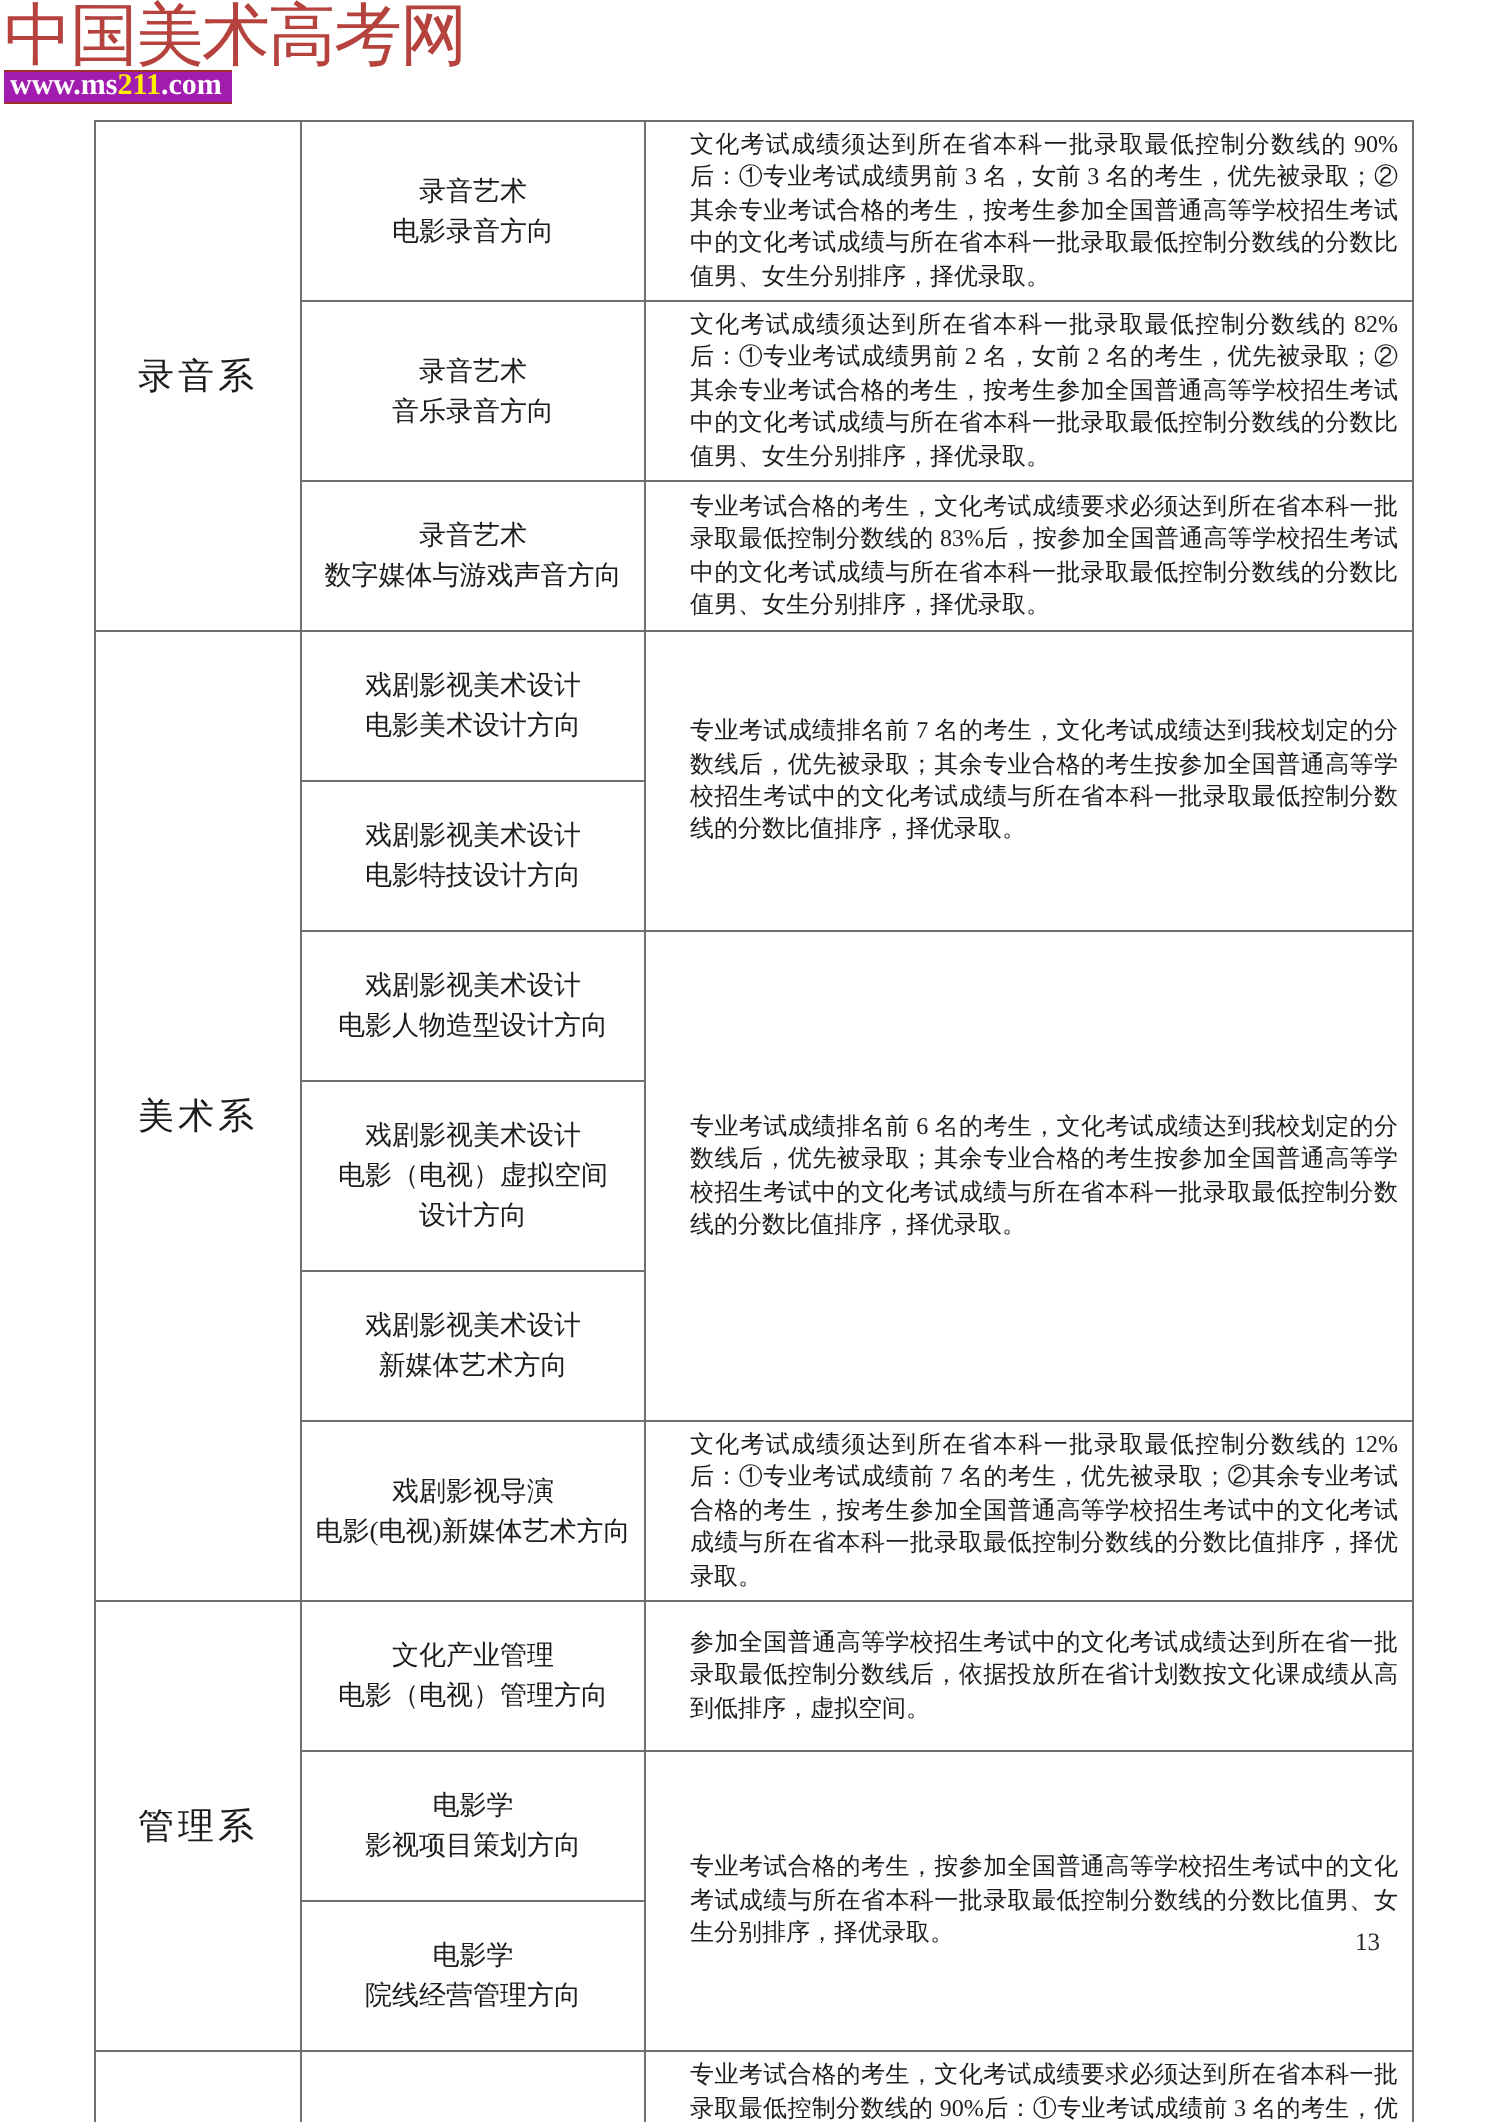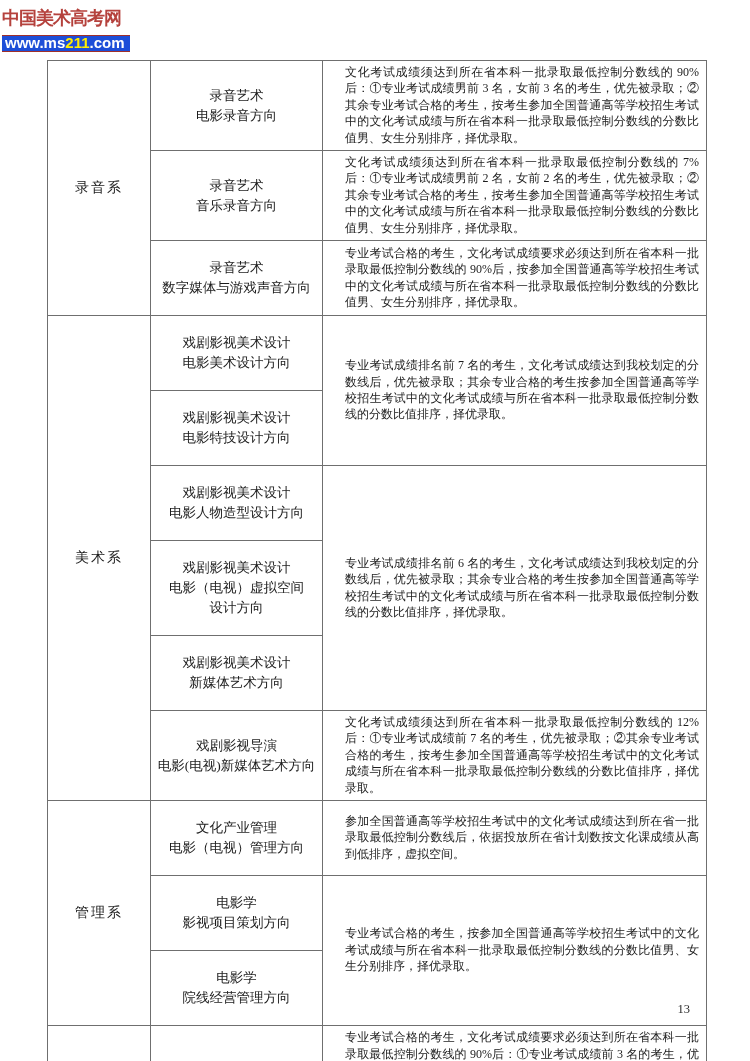--- a/index.html
+++ b/index.html
@@ -8,22 +8,22 @@
     width: 750px; height: 1061px;
     position: relative;
     font-family: "Liberation Serif", "DejaVu Serif", serif;
     color: #1c1c1c;
     overflow: hidden;
   }
 
   
   .logo { position: absolute; top: 3px; left: 2px; }
   .logo-title {
-    font-size: 18px;
-    font-weight: bold;
+    font-size: 34px;
+    font-weight: normal;
     letter-spacing: -1px;
     line-height: 31px;
     font-family: "Liberation Serif", "DejaVu Serif", serif;
   }
   .logo-banner {
     display: inline-block;
     margin-top: 1px;
     padding: 0 5px 1px 3px;
     font-family: "Liberation Sans", "DejaVu Sans", sans-serif;
     font-weight: bold;
@@ -47,21 +47,21 @@
     border: 1px solid #6f6f6f;
     vertical-align: middle;
     overflow: hidden;
   }
   col.c-dept  { width: 103px; }
   col.c-major { width: 172px; }
   col.c-crit  { width: 384px; }
 
   td.dept {
     text-align: center;
-    font-size: 14px;
+    font-size: 18px;
     letter-spacing: 2px;
   }
   td.major {
     text-align: center;
     font-size: 13.5px;
     line-height: 20px;
     white-space: pre-line;
     padding: 17px 4px;
   }
   td.crit {
@@ -69,31 +69,31 @@
     line-height: 16.4px;
     text-align: justify;
     padding: 3px 7px 4px 22px;
     vertical-align: middle;
   }
 
   
   .page-number {
     position: absolute;
     right: 60px;
-    top: 1002px;
+    top: 964px;
     font-size: 12.5px;
     color: #2a2a2a;
   }
 </style>
 </head>
 <body>
 
 <div class="logo">
   <div class="logo-title" style="color: rgb(181, 66, 61);">中国美术高考网</div>
-  <div class="logo-banner" style="background: #1d4ed8;">
+  <div class="logo-banner" style="background: #a21caf; font-family: Liberation Serif, serif;">
     <span class="seg-a">www.ms</span><span class="seg-b" style="color: rgb(255, 238, 0);">211</span><span class="seg-c">.com</span>
   </div>
 </div>
 
 <table class="rules">
   <colgroup>
     <col class="c-dept">
       <col class="c-major">
       <col class="c-crit">
   </colgroup>
@@ -101,26 +101,26 @@
 
     <tr style="height:90px;">
       <td class="dept" rowspan="3">录音系</td>
       <td class="major">录音艺术
 电影录音方向</td>
       <td class="crit">文化考试成绩须达到所在省本科一批录取最低控制分数线的 90%后：①专业考试成绩男前 3 名，女前 3 名的考生，优先被录取；②其余专业考试合格的考生，按考生参加全国普通高等学校招生考试中的文化考试成绩与所在省本科一批录取最低控制分数线的分数比值男、女生分别排序，择优录取。</td>
     </tr>
     <tr style="height:89px;">
       <td class="major">录音艺术
 音乐录音方向</td>
-      <td class="crit">文化考试成绩须达到所在省本科一批录取最低控制分数线的 7%后：①专业考试成绩男前 2 名，女前 2 名的考生，优先被录取；②其余专业考试合格的考生，按考生参加全国普通高等学校招生考试中的文化考试成绩与所在省本科一批录取最低控制分数线的分数比值男、女生分别排序，择优录取。</td>
+      <td class="crit">文化考试成绩须达到所在省本科一批录取最低控制分数线的 82%后：①专业考试成绩男前 2 名，女前 2 名的考生，优先被录取；②其余专业考试合格的考生，按考生参加全国普通高等学校招生考试中的文化考试成绩与所在省本科一批录取最低控制分数线的分数比值男、女生分别排序，择优录取。</td>
     </tr>
     <tr style="height:73px;">
       <td class="major">录音艺术
 数字媒体与游戏声音方向</td>
-      <td class="crit">专业考试合格的考生，文化考试成绩要求必须达到所在省本科一批录取最低控制分数线的 90%后，按参加全国普通高等学校招生考试中的文化考试成绩与所在省本科一批录取最低控制分数线的分数比值男、女生分别排序，择优录取。</td>
+      <td class="crit">专业考试合格的考生，文化考试成绩要求必须达到所在省本科一批录取最低控制分数线的 83%后，按参加全国普通高等学校招生考试中的文化考试成绩与所在省本科一批录取最低控制分数线的分数比值男、女生分别排序，择优录取。</td>
     </tr>
 
     <tr style="height:58px;">
       <td class="dept" rowspan="6">美术系</td>
       <td class="major">戏剧影视美术设计
 电影美术设计方向</td>
       <td class="crit" rowspan="2">专业考试成绩排名前 7 名的考生，文化考试成绩达到我校划定的分数线后，优先被录取；其余专业合格的考生按参加全国普通高等学校招生考试中的文化考试成绩与所在省本科一批录取最低控制分数线的分数比值排序，择优录取。</td>
     </tr>
     <tr style="height:49px;">
       <td class="major">戏剧影视美术设计

